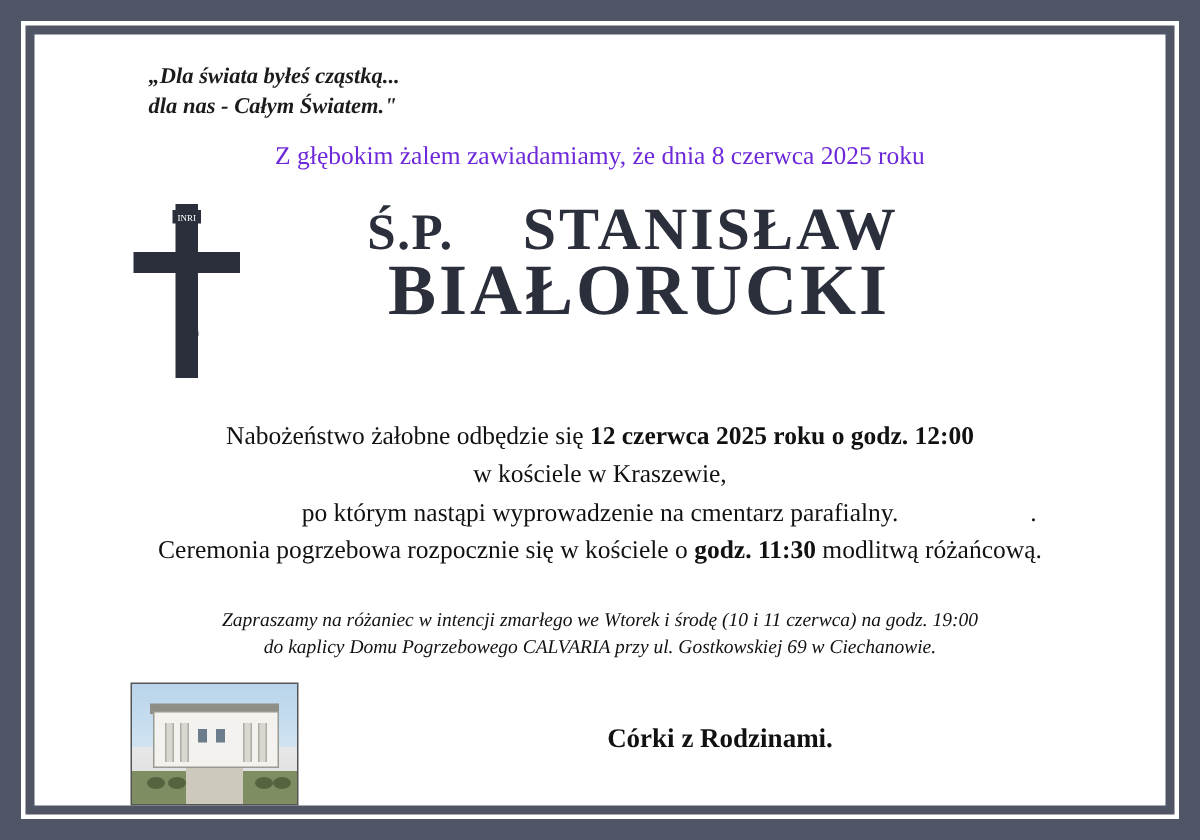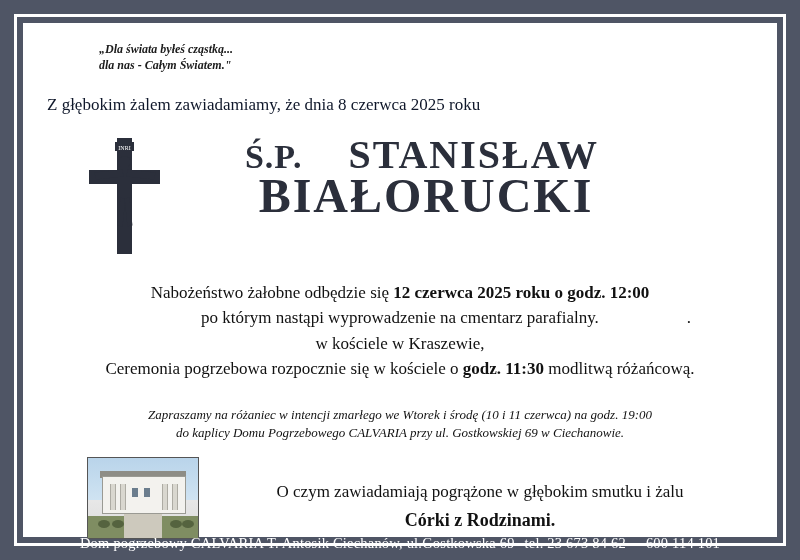--- a/index.html
+++ b/index.html
@@ -36,35 +36,35 @@
     height: 100%;
     box-sizing: border-box;
     background: #ffffff;
     padding: 16px 24px 0 24px;
     display: flex;
     flex-direction: column;
   }
   .motto {
     font-style: italic;
     font-weight: bold;
-    font-size: 12px;
+    font-size: 15px;
     color: #1b1b1b;
     line-height: 1.35;
     margin-left: 52px;
     margin-top: 2px;
   }
   .motto-line2 {
     display: block;
   }
   .announce {
-    text-align: left;
+    text-align: center;
     font-size: 17px;
-    color: #0f172a;
+    color: #6d28d9;
     line-height: 1.42;
-    margin-top: 20px;
+    margin-top: 10px;
   }
   .announce b { font-weight: bold; }
 
   .name-block {
     position: relative;
     margin-top: 16px;
     min-height: 118px;
   }
   .cross {
     position: absolute;
@@ -255,25 +255,25 @@
         <div class="sp-line">
           <span class="sp">Ś.P.</span><span>STANISŁAW</span>
         </div>
         <div class="surname">BIAŁORUCKI</div>
       </div>
 
       <div class="details">
         <div>
           <span>Nabożeństwo żałobne odbędzie się </span><b>12 czerwca 2025 roku o godz. 12:00</b>
         </div>
+        <div>w kościele w Kraszewie,</div>
         <div style="position:relative;">
           <span>po którym nastąpi wyprowadzenie na cmentarz parafialny.</span>
           <span class="stray-dot">.</span>
         </div>
-        <div>w kościele w Kraszewie,</div>
         <div>
           <span>Ceremonia pogrzebowa rozpocznie się w kościele o </span><b>godz. 11:30</b><span> modlitwą różańcową.</span>
         </div>
       </div>
 
       <div class="invite">
         <div>Zapraszamy na różaniec w intencji zmarłego we Wtorek i środę (10 i 11 czerwca) na godz. 19:00</div>
         <div>do kaplicy Domu Pogrzebowego CALVARIA przy ul. Gostkowskiej 69 w Ciechanowie.</div>
       </div>
 
@@ -288,24 +288,20 @@
           <div class="win" style="left:44px;"></div>
           <div class="win" style="left:56px;"></div>
           <div class="lawn"></div>
           <div class="path"></div>
           <div class="bush" style="left:10px;"></div>
           <div class="bush" style="left:24px;"></div>
           <div class="bush" style="left:82px;"></div>
           <div class="bush" style="left:94px;"></div>
         </div>
         <div class="closing">
-          <span>O czym zawiadamiają pogrążone w głębokim smutku i żalu</span>
           <span class="family">Córki z Rodzinami.</span>
         </div>
       </div>
 
     </div>
   </div>
 
-  <div class="footer">
-    <span>Dom pogrzebowy CALVARIA  T. Antosik  Ciechanów, ul.Gostkowska 69</span><span class="sep"></span><span>tel. 23 673 84 62</span><span class="sep"></span><span class="sep"></span><span>600 114 101</span>
-  </div>
 </div>
 
 </body></html>

